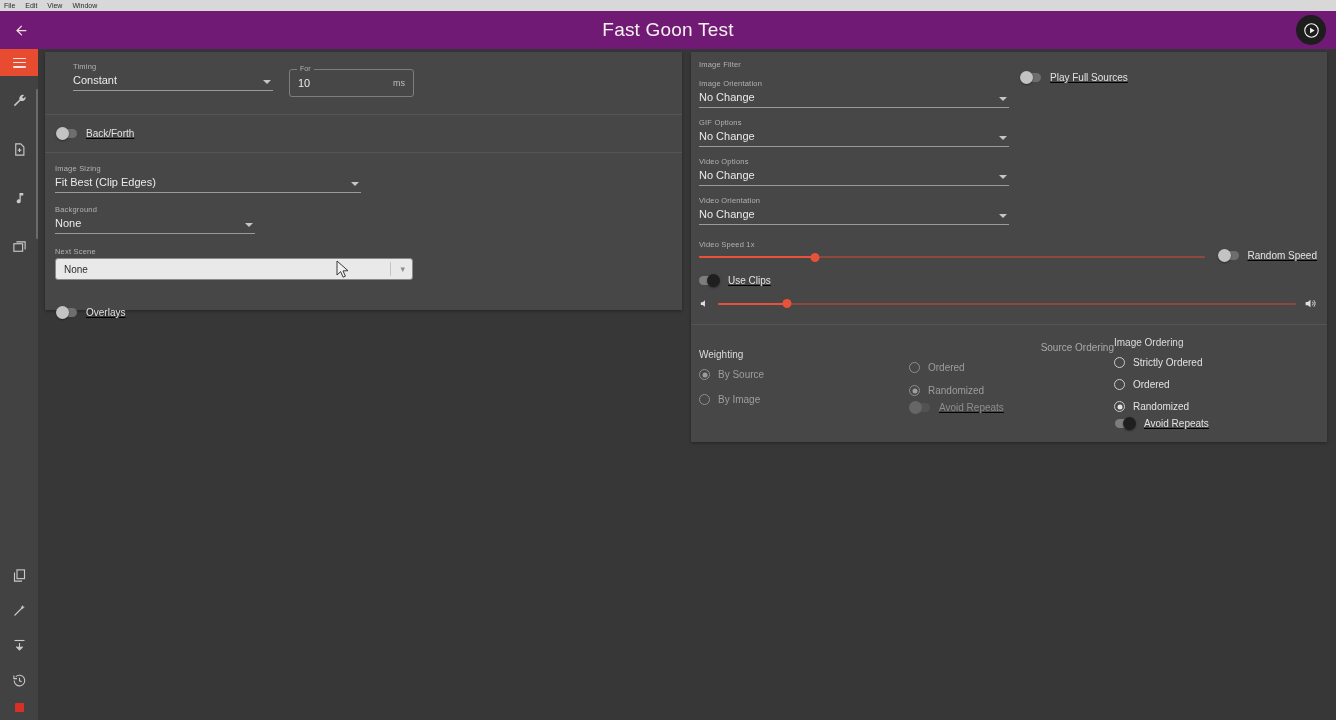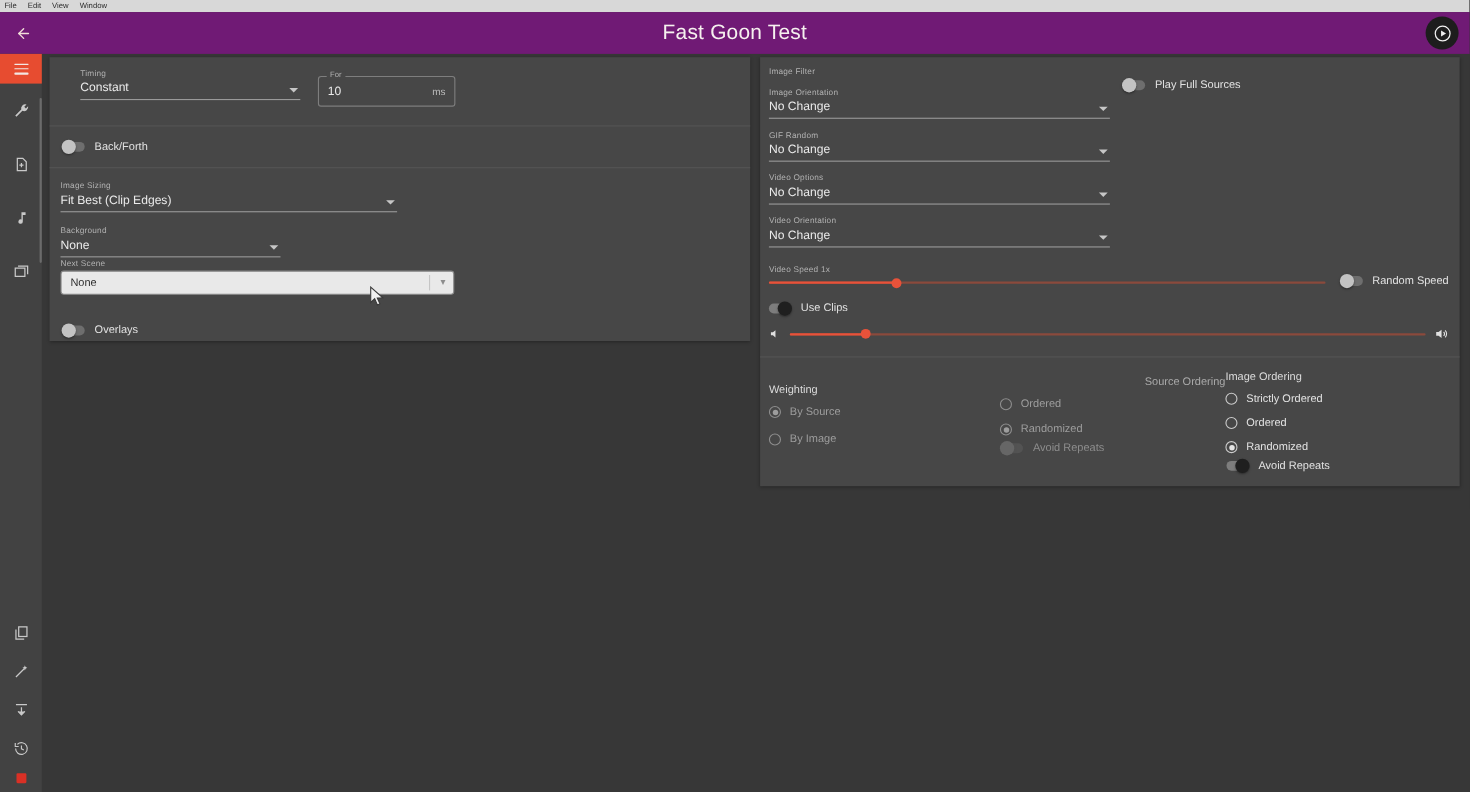--- a/index.html
+++ b/index.html
@@ -140,21 +140,21 @@
   .boxed-select .chev {
     position: absolute; right: 7px; top: 50%; transform: translateY(-50%);
     color: #8d8d8d; font-size: 9px; line-height: 1;
   }
   .boxed-select .sep {
     position: absolute; right: 21px; top: 3px; bottom: 3px;
     width: 1px; background: #c5c5c5;
   }
 
   
-  .toggle-row { display: flex; align-items: center; gap: 9px; }
+  .toggle-row { display: flex; align-items: center; gap: 9px; text-decoration: underline; }
   .switch {
     position: relative; width: 20px; height: 9px;
     border-radius: 5px; background: #6e6e6e; cursor: pointer; flex: none;
   }
   .switch i {
     position: absolute; top: -2.5px; left: -1px;
     width: 13px; height: 13px; border-radius: 50%;
     background: #c3c3c3; box-shadow: 0 1px 2px rgba(0,0,0,.4);
   }
   .switch.on i { left: auto; right: -1px; background: #1f1f1f; }
@@ -329,21 +329,21 @@
     </div>
 
     <div style="width:200px; margin-top:12px;">
       <span class="field-label">Background</span>
       <div class="select-underline">
         <span class="val">None</span>
         <span class="caret"></span>
       </div>
     </div>
 
-    <div style="width:358px; margin-top:1px;">
+    <div style="width:358px; margin-top:13px;">
       <span class="field-label">Next Scene</span>
       <div class="boxed-select">
         <span class="val">None</span>
         <span class="sep"></span>
         <span class="chev">▾</span>
       </div>
     </div>
   </div>
 
   <div class="toggle-row" style="padding:27px 0 0 12px;">
@@ -367,21 +367,21 @@
         <span class="field-label">Image Filter</span>
       </div>
       <div style="margin-top:10px;">
         <span class="field-label">Image Orientation</span>
         <div class="select-underline">
           <span class="val">No Change</span>
           <span class="caret"></span>
         </div>
       </div>
       <div style="margin-top:10px;">
-        <span class="field-label">GIF Random</span>
+        <span class="field-label">GIF Options</span>
         <div class="select-underline">
           <span class="val">No Change</span>
           <span class="caret"></span>
         </div>
       </div>
       <div style="margin-top:10px;">
         <span class="field-label">Video Options</span>
         <div class="select-underline">
           <span class="val">No Change</span>
           <span class="caret"></span>

